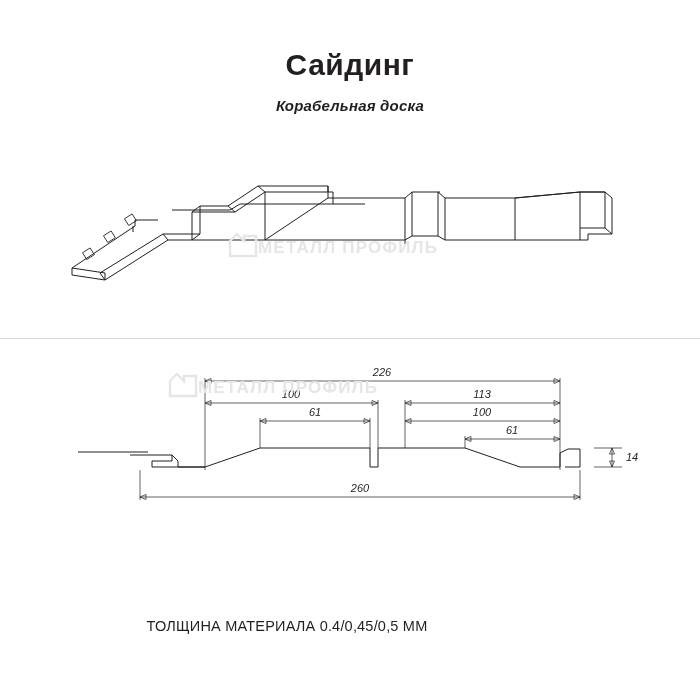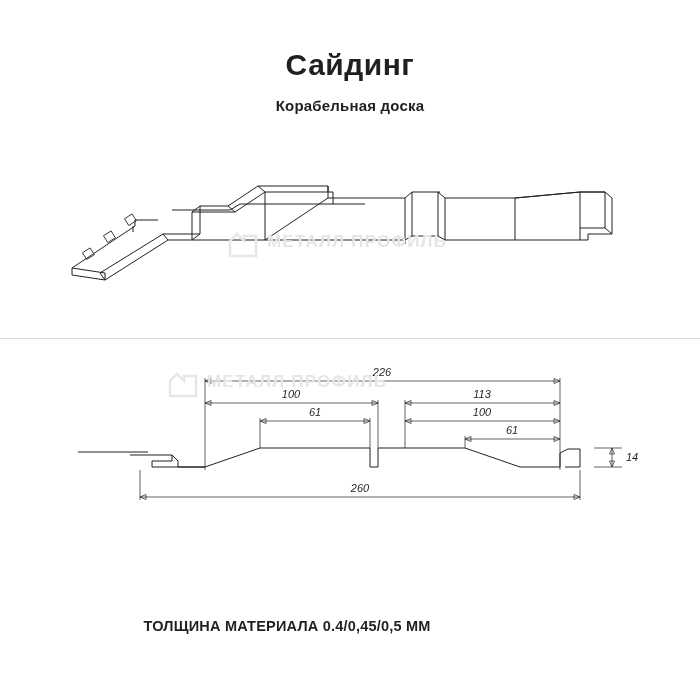--- a/index.html
+++ b/index.html
@@ -32,35 +32,36 @@
     font-weight: bold;
     letter-spacing: 0.5px;
     line-height: 1.1;
     margin: 0;
   }
   .subtitle {
     font-size: 15px;
     font-weight: bold;
     margin-top: 16px;
     letter-spacing: 0.2px;
+    font-style: italic;
   }
   .code {
     font-size: 12px;
     margin-top: 12px;
     letter-spacing: 0.2px;
   }
   
   .footer {
     position: absolute;
     top: 618px;
     left: 0;
     width: 574px;
     text-align: center;
     font-size: 14.5px;
-    font-weight: bold;
+    font-weight: normal;
     letter-spacing: 0.2px;
   }
   
   .iso-area {
     position: absolute;
     top: 170px;
     left: 60px;
     width: 590px;
     height: 150px;
   }
@@ -87,22 +88,21 @@
   .dimtxt {
     font-family: "Liberation Sans", sans-serif;
     font-size: 11px;
     fill: #231f20;
     text-anchor: middle;
   }
   
   .wm {
     position: absolute;
     display: flex;
-    align-items: flex-start;
-    gap: 9px;
+    align-items: flex-end;
     opacity: 1;
     pointer-events: none;
     user-select: none;
   }
   .wm .wm-text {
     font-family: "Liberation Sans", sans-serif;
     font-size: 17px;
     font-weight: bold;
     color: #e6e6e6;
     letter-spacing: 1.2px;

